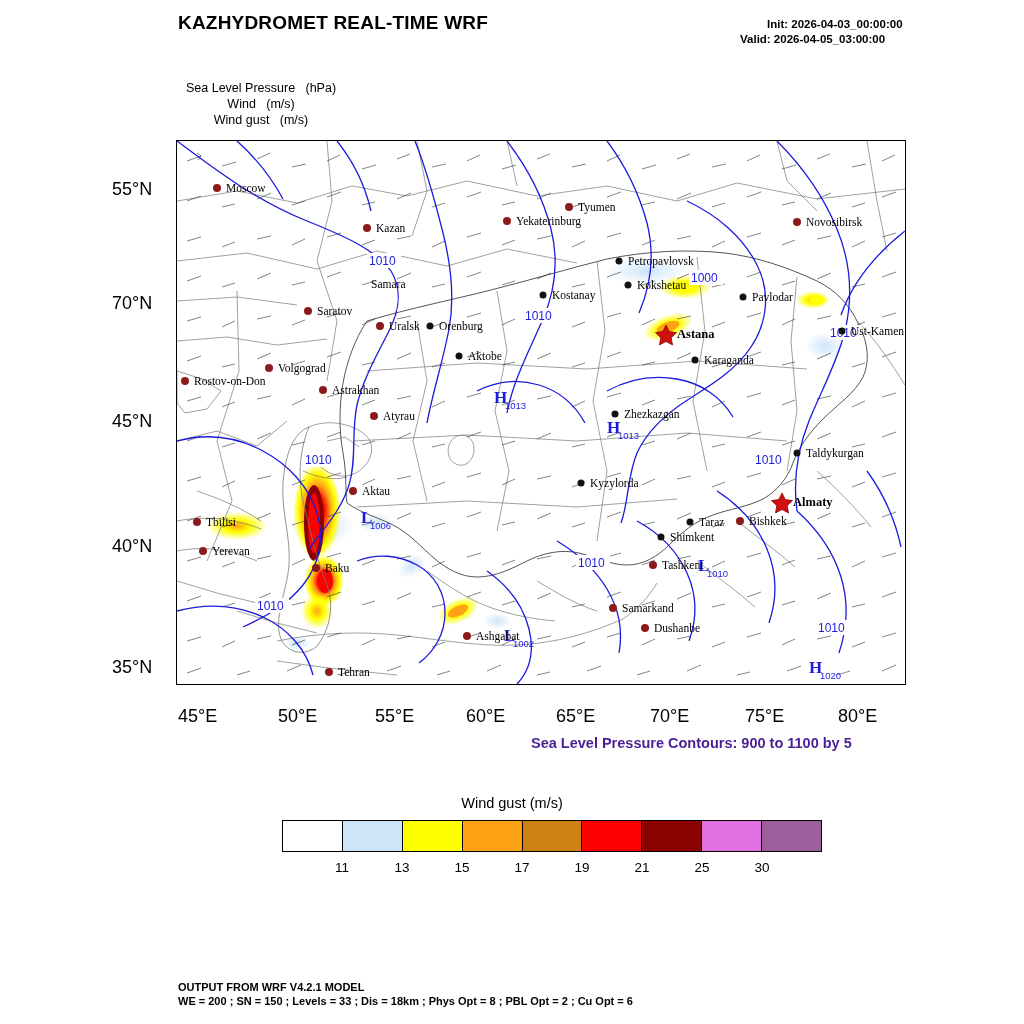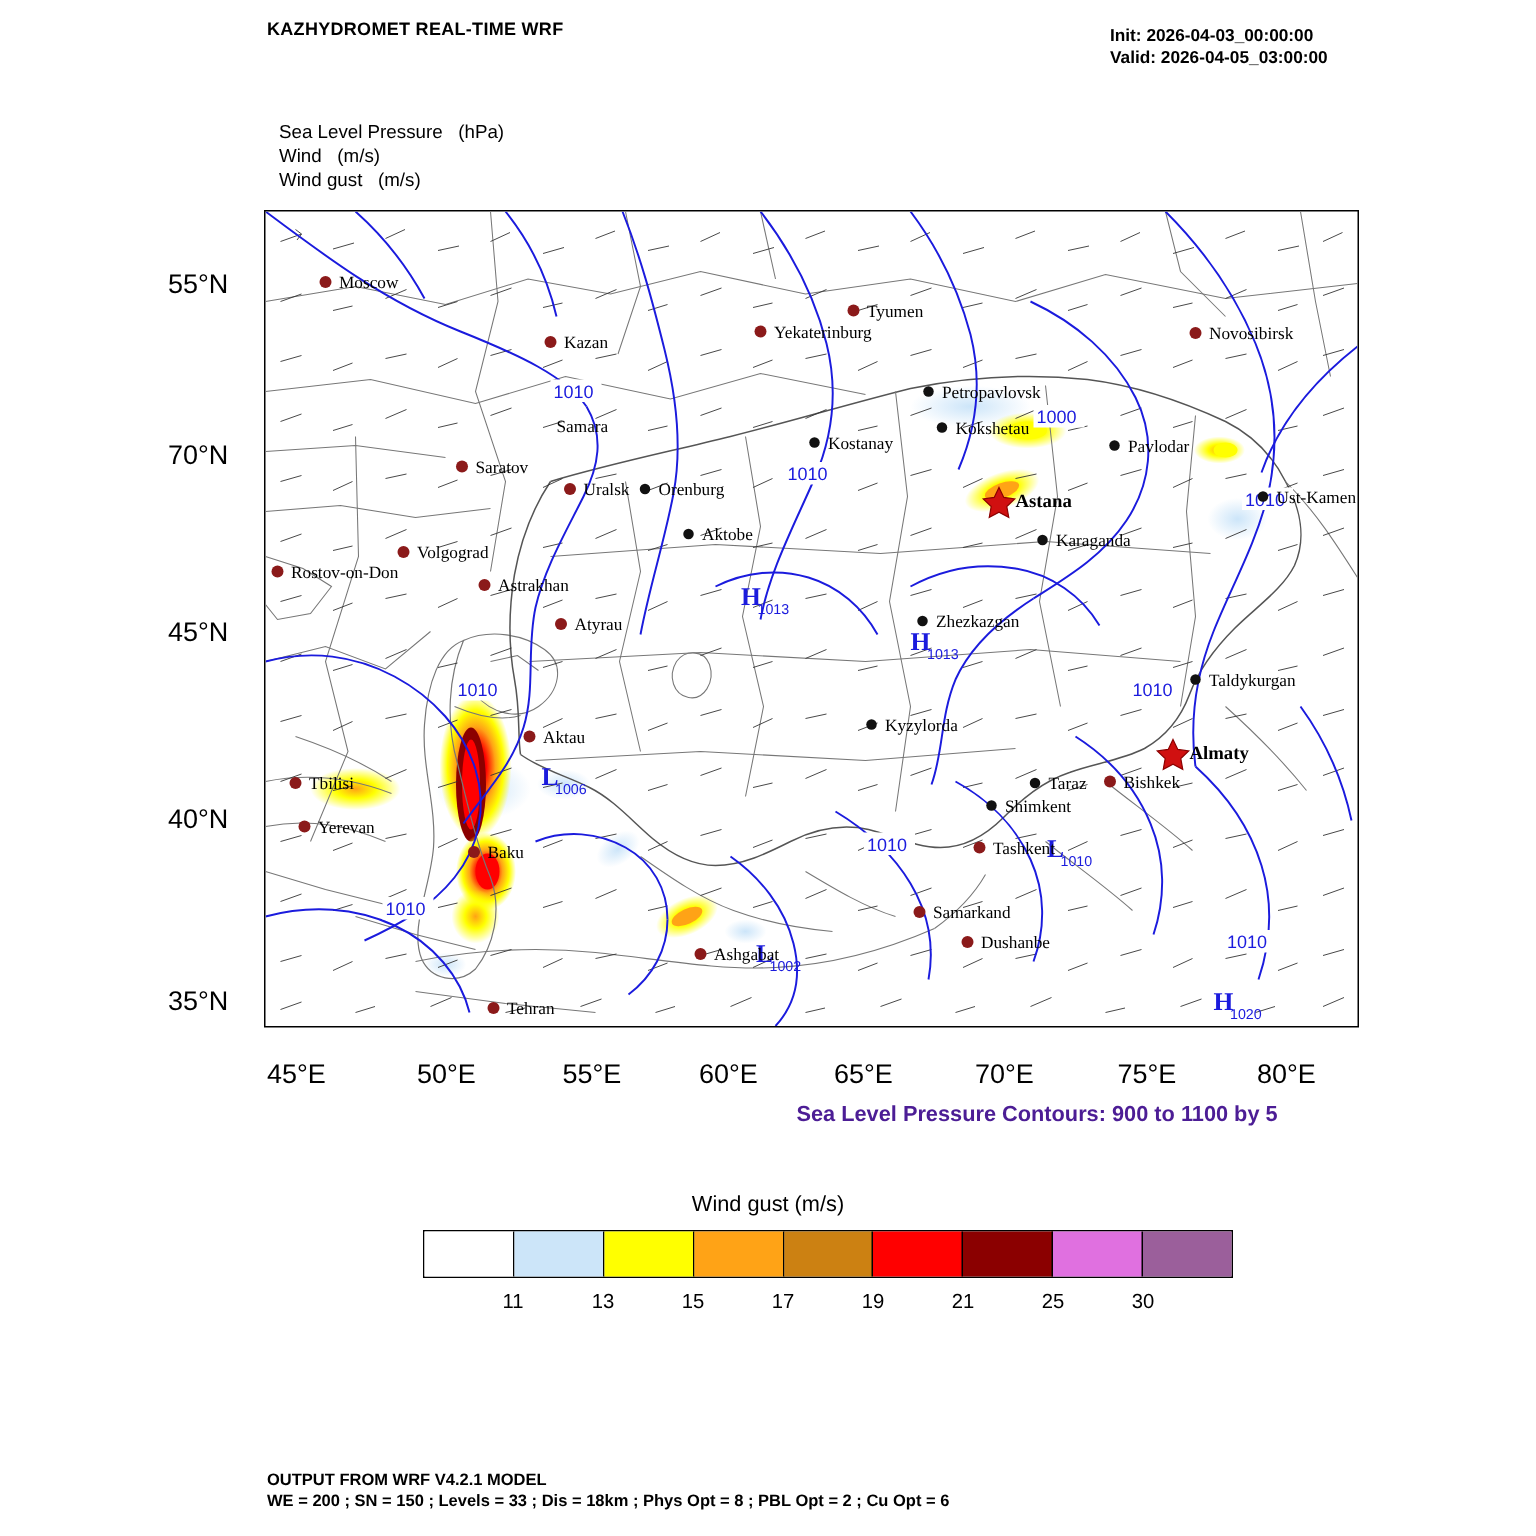--- a/index.html
+++ b/index.html
@@ -13,37 +13,38 @@
     position: relative;
     font-family: "Liberation Sans", sans-serif;
     color: #000000;
     overflow: hidden;
   }
   .abs { position: absolute; }
 
   
   #title {
     left: 178px; top: 12px;
-    font-size: 12px;
+    font-size: 19px;
     font-weight: bold;
     letter-spacing: 0.2px;
   }
   #init-line, #valid-line {
     left: 740px;
     font-size: 11.5px;
     font-weight: bold;
   }
-  #init-line { top: 18px; }
+  #init-line { top: 18px; margin-left: 27px; }
   #valid-line { top: 33px; }
 
   
   #field-list {
     left: 186px; top: 80px;
     font-size: 12.5px;
     line-height: 16px;
+    text-align: center;
   }
   #field-list div { white-space: pre; }
 
   
   #map-frame {
     left: 176px; top: 140px;
     width: 730px; height: 545px;
     border: 1px solid #000;
     box-sizing: border-box;
     overflow: hidden;

